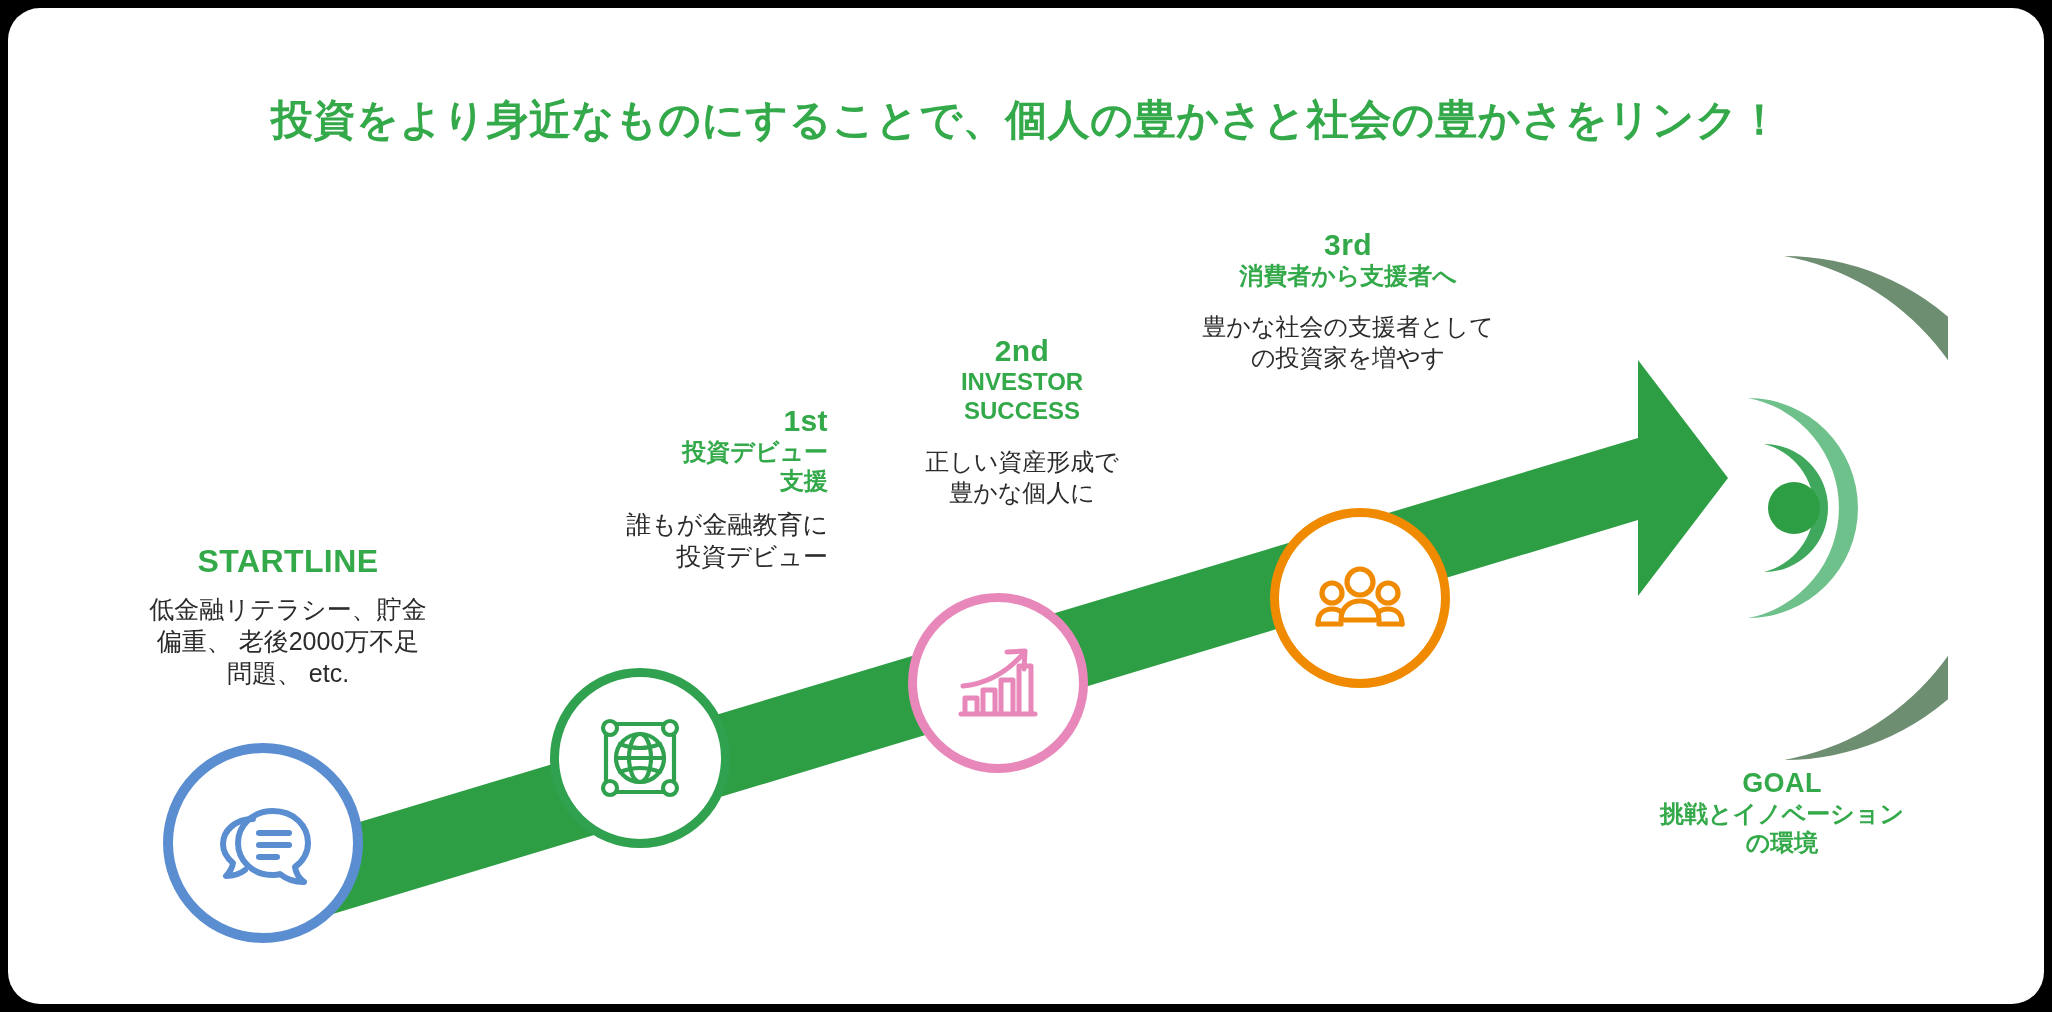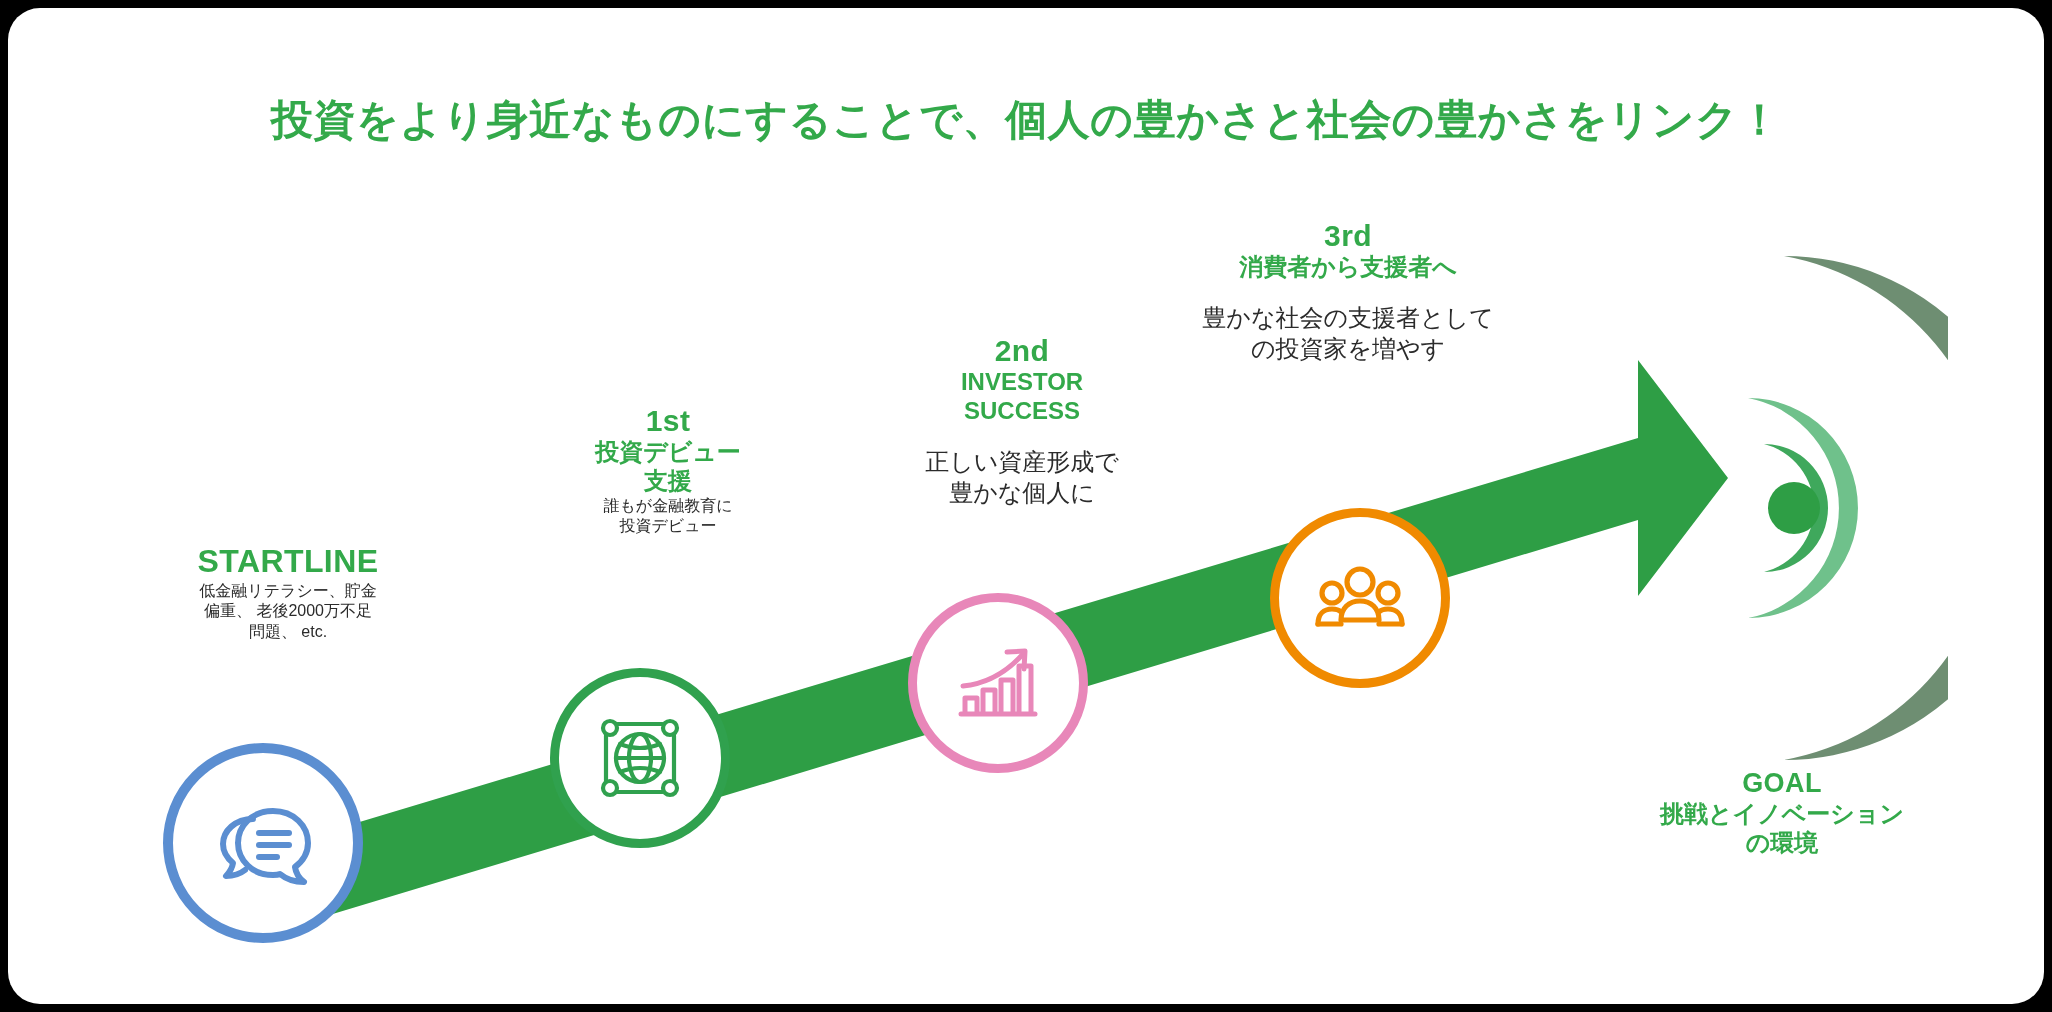--- a/index.html
+++ b/index.html
@@ -56,30 +56,30 @@
   
   .block{position:absolute;text-align:center;}
   .eyebrow{
     font-size:30px;font-weight:bold;color:#33A94A;line-height:1.18;
     letter-spacing:.4px;
   }
   .headline-lg{
     font-size:24px;font-weight:bold;color:#33A94A;line-height:1.2;
   }
   .desc{
-    font-size:16px;color:#2b2b2b;line-height:1.28;margin-top:0;
+    font-size:25px;color:#2b2b2b;line-height:1.28;margin-top:12px;
   }
   .desc-sm{
     font-size:24px;color:#2b2b2b;line-height:1.3;margin-top:20px;
   }
 
   #blk-start{left:100px;top:535px;width:360px;}
-  #blk-1st  {left:500px;top:395px;width:320px;}
+  #blk-1st  {left:500px;top:395px;width:320px;text-align:right;}
   #blk-2nd  {left:869px;top:325px;width:290px;}
-  #blk-3rd  {left:1140px;top:210px;width:400px;}
+  #blk-3rd  {left:1140px;top:219px;width:400px;}
   #blk-goal {left:1564px;top:760px;width:420px;}
 
   #blk-start .eyebrow{font-size:32px;}
   #blk-goal  .eyebrow{font-size:27px;}
 </style>
 </head>
 <body>
 
 <div id="stage">
   <div id="card">

